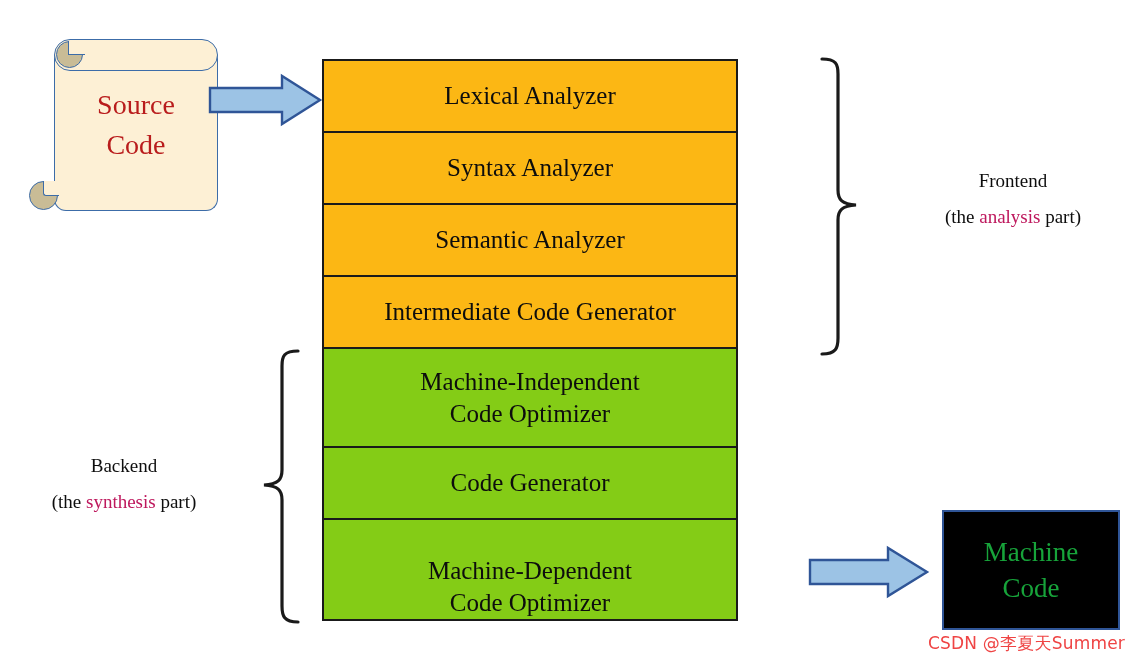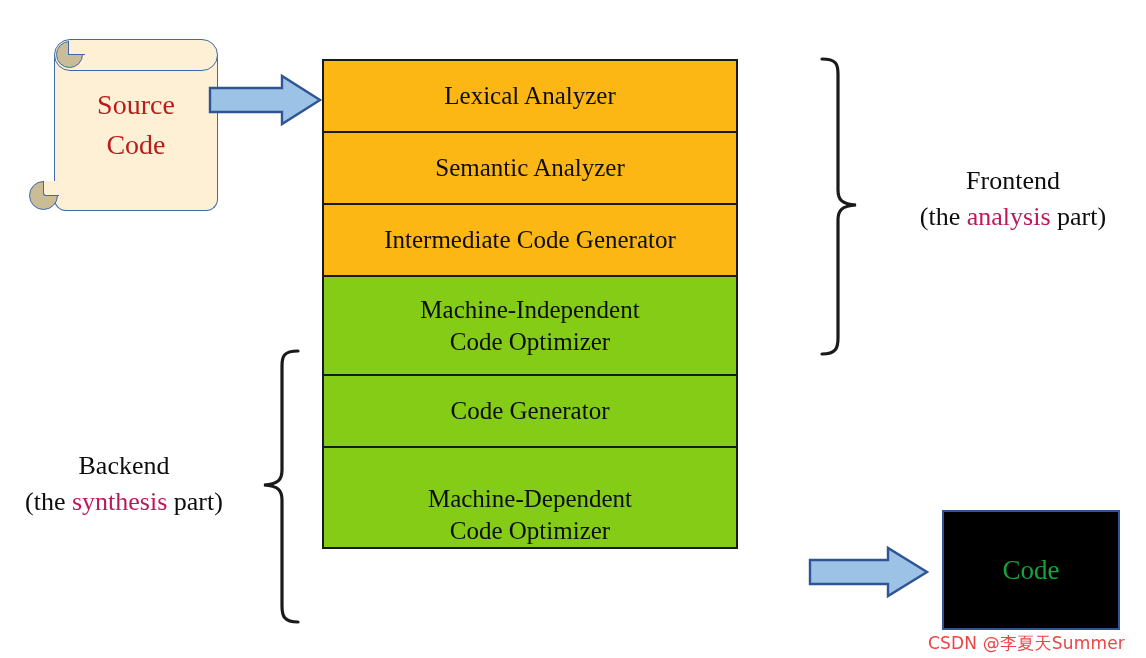--- a/index.html
+++ b/index.html
@@ -127,21 +127,21 @@
   .stage.h1line { height: 72px; }
   .stage.h2line { height: 99px; }
 
   
   .brace { position: absolute; }
 
   
   .side-label {
     position: absolute;
     text-align: center;
-    font-size: 26px;
+    font-size: 19px;
     line-height: 36px;
     color: #0d0d0d;
     white-space: nowrap;
   }
   .side-label .em-red {
     color: #be185d;
   }
 
   
   #machine-code-box {
@@ -196,20 +196,23 @@
 
   <svg class="block-arrow" style="left:206px; top:72px;" width="118" height="56" viewBox="0 0 118 56">
     <polygon points="4,16 76,16 76,4 114,28 76,52 76,40 4,40" fill="#9cc3e5" stroke="#2f5597" stroke-width="2.4" stroke-linejoin="miter"></polygon>
   </svg>
 
   <div id="pipeline">
     <div class="stage frontend h1line">
       <span>Lexical Analyzer</span>
     </div>
     <div class="stage frontend h1line">
+      <span>Syntax Analyzer</span>
+    </div>
+    <div class="stage frontend h1line">
       <span>Semantic Analyzer</span>
     </div>
     <div class="stage frontend h1line">
       <span>Intermediate Code Generator</span>
     </div>
     <div class="stage backend h2line">
       <span>
         <span>Machine-Independent</span><br>
         <span>Code Optimizer</span>
       </span>
@@ -244,19 +247,20 @@
     <div>Backend</div>
     <div><span>(the </span><span class="em-red">synthesis</span><span> part)</span></div>
   </div>
 
   <svg class="block-arrow" style="left:806px; top:544px;" width="126" height="56" viewBox="0 0 126 56">
     <polygon points="4,16 82,16 82,4 121,28 82,52 82,40 4,40" fill="#9cc3e5" stroke="#2f5597" stroke-width="2.4" stroke-linejoin="miter"></polygon>
   </svg>
 
   <div id="machine-code-box">
     <div class="mc-text">
+      <div>Machine</div>
       <div>Code</div>
     </div>
   </div>
 
   <div id="watermark">CSDN @李夏天Summer</div>
 
 </div>
 
 </body></html>

